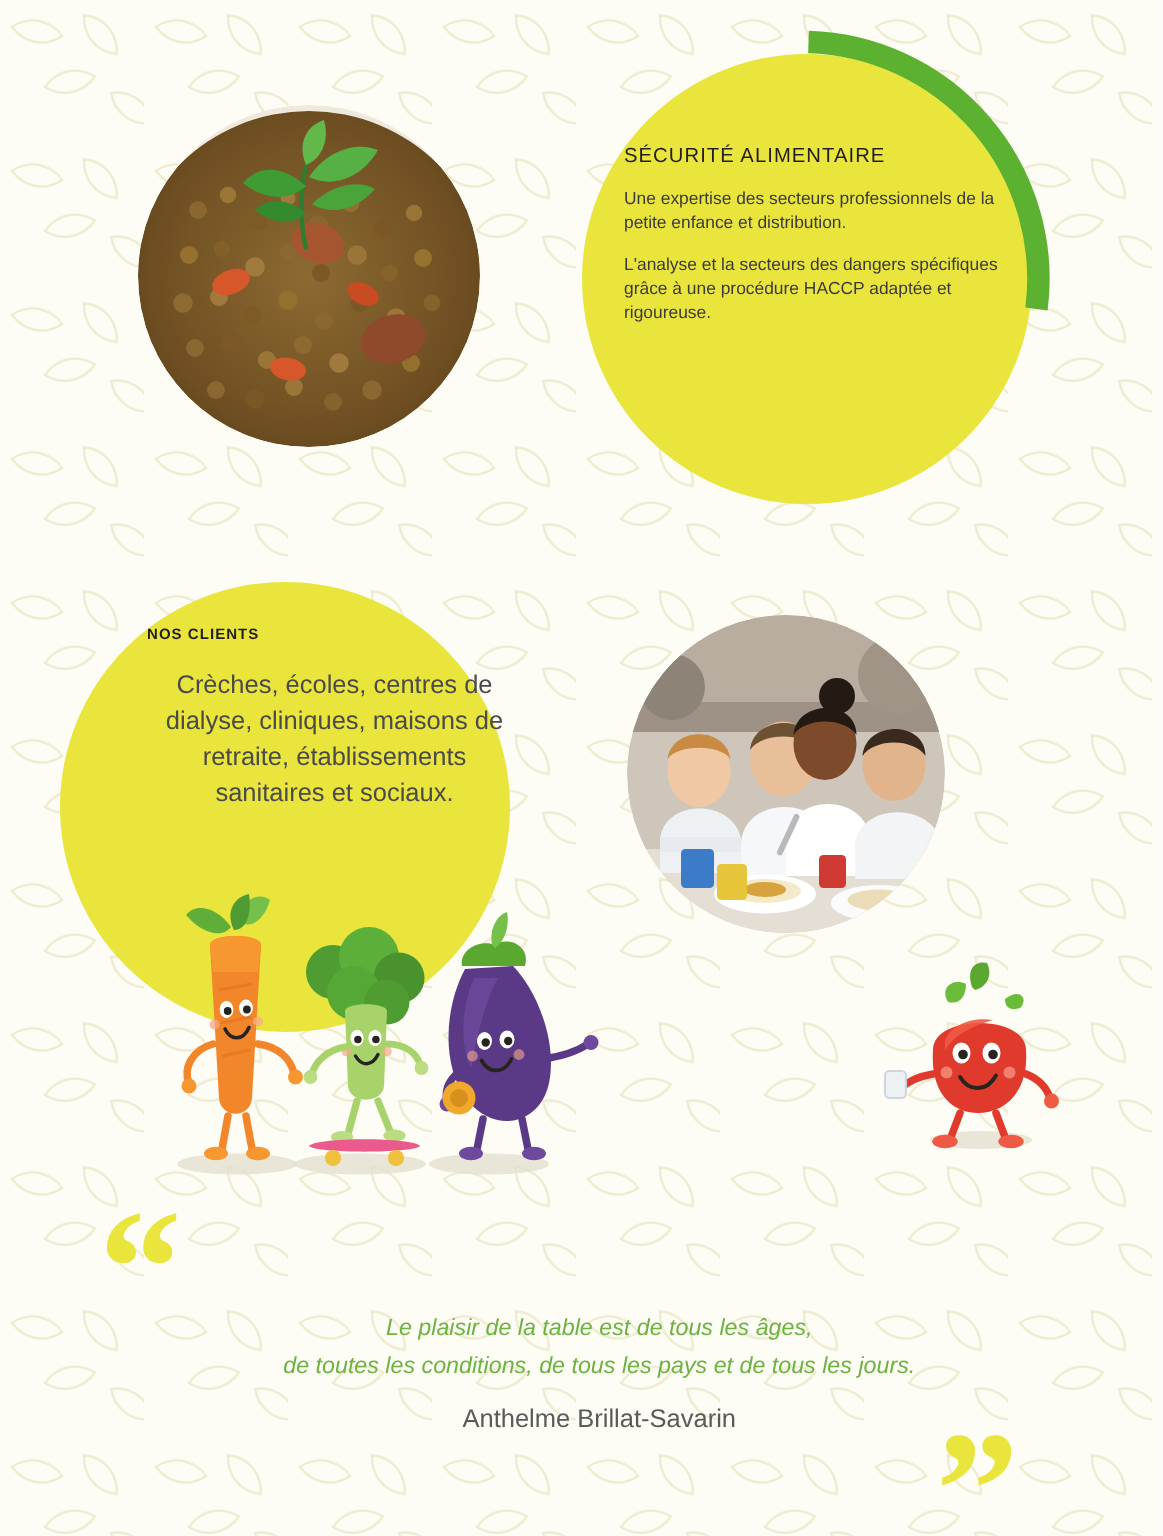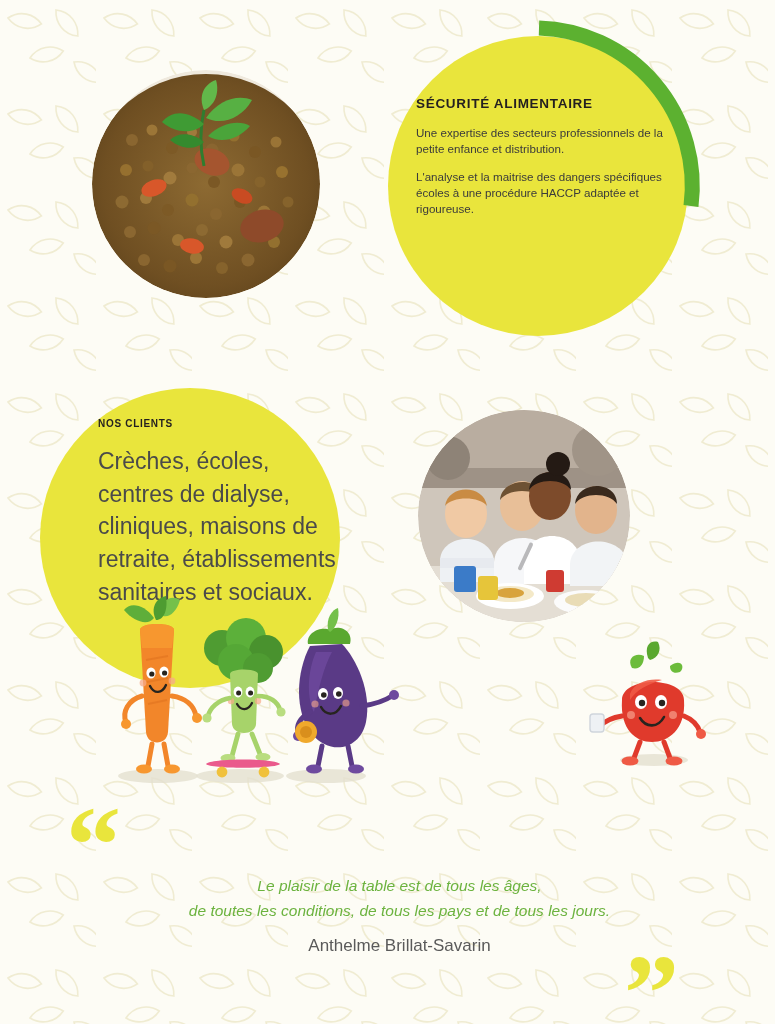--- a/index.html
+++ b/index.html
@@ -74,21 +74,21 @@
 
   
   .block-top {
     position: absolute;
     left: 416px;
     top: 96px;
     width: 250px;
   }
   .kicker {
     font-size: 13.5px;
-    font-weight: bold;
+    font-weight: normal;
     letter-spacing: 0.7px;
     color: #231f20;
     margin: 0 0 14px 0;
   }
   .body-p {
     font-size: 11.6px;
     line-height: 1.38;
     color: #3b3b3b;
     margin: 0 0 12px 0;
   }
@@ -101,24 +101,25 @@
     width: 250px;
   }
   .clients-kicker {
     font-size: 10px;
     font-weight: bold;
     letter-spacing: 0.7px;
     color: #231f20;
     margin: 0 0 16px 0;
   }
   .clients-text {
-    font-size: 23px;
+    font-size: 17px;
     line-height: 1.42;
     color: #4a4a4a;
     margin: 0;
+    text-align: center;
   }
 
   
   .quote-mark {
     position: absolute;
     color: #e9e53c;
     font-family: "Liberation Serif", serif;
     font-weight: bold;
     line-height: 1;
     user-select: none;
@@ -271,21 +272,21 @@
           <path d="M116 66 C 130 52, 148 50, 158 56 C 146 70, 128 74, 116 66 Z" fill="#4aa43a"></path>
           <path d="M112 40 C 106 26, 112 14, 124 10 C 128 24, 122 36, 112 40 Z" fill="#62b84a"></path>
         </g>
       </g>
     </svg>
   </div>
 
   <div class="block-top">
     <p class="kicker">SÉCURITÉ ALIMENTAIRE</p>
     <p class="body-p">Une expertise des secteurs professionnels de la petite enfance et distribution.</p>
-    <p class="body-p">L'analyse et la maitrise des dangers spécifiques écoles à une procédure HACCP adaptée et rigoureuse.</p>
+    <p class="body-p">L'analyse et la secteurs des dangers spécifiques grâce à une procédure HACCP adaptée et rigoureuse.</p>
   </div>
 
   <div class="circle yellow-circle-mid"></div>
 
   <div class="block-clients">
     <p class="clients-kicker">NOS CLIENTS</p>
     <p class="clients-text">Crèches, écoles, centres de dialyse, cliniques, maisons de retraite, établissements sanitaires et sociaux.</p>
   </div>
 
   <div class="photo-circle photo-canteen">

